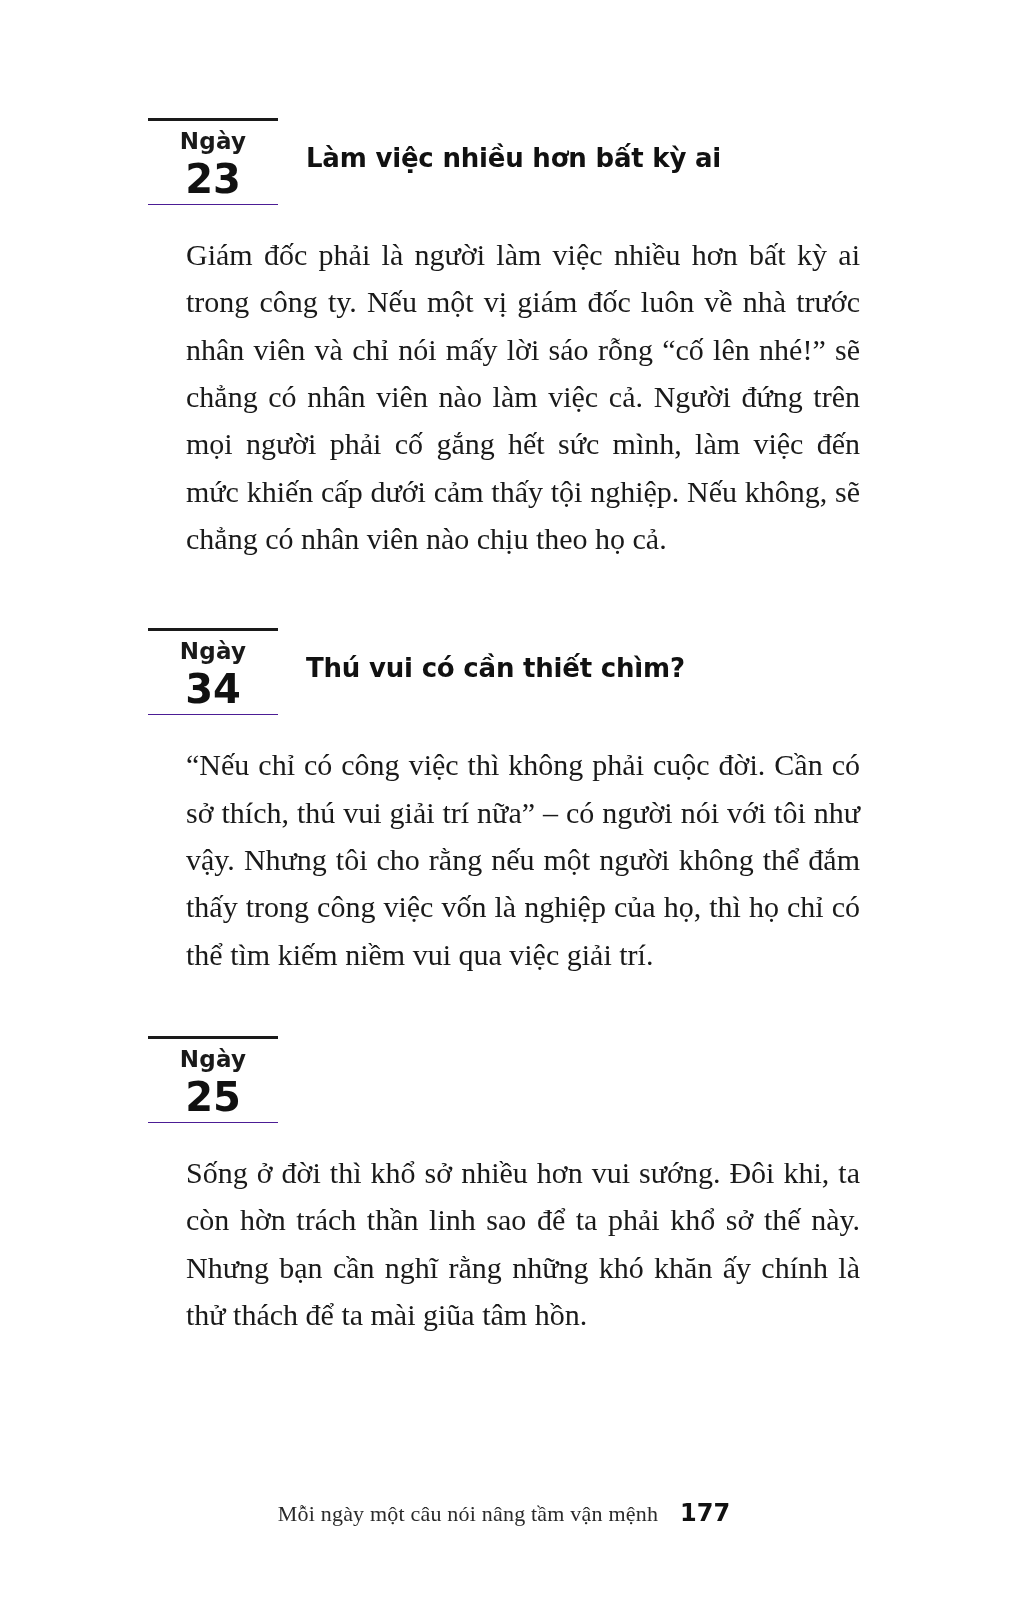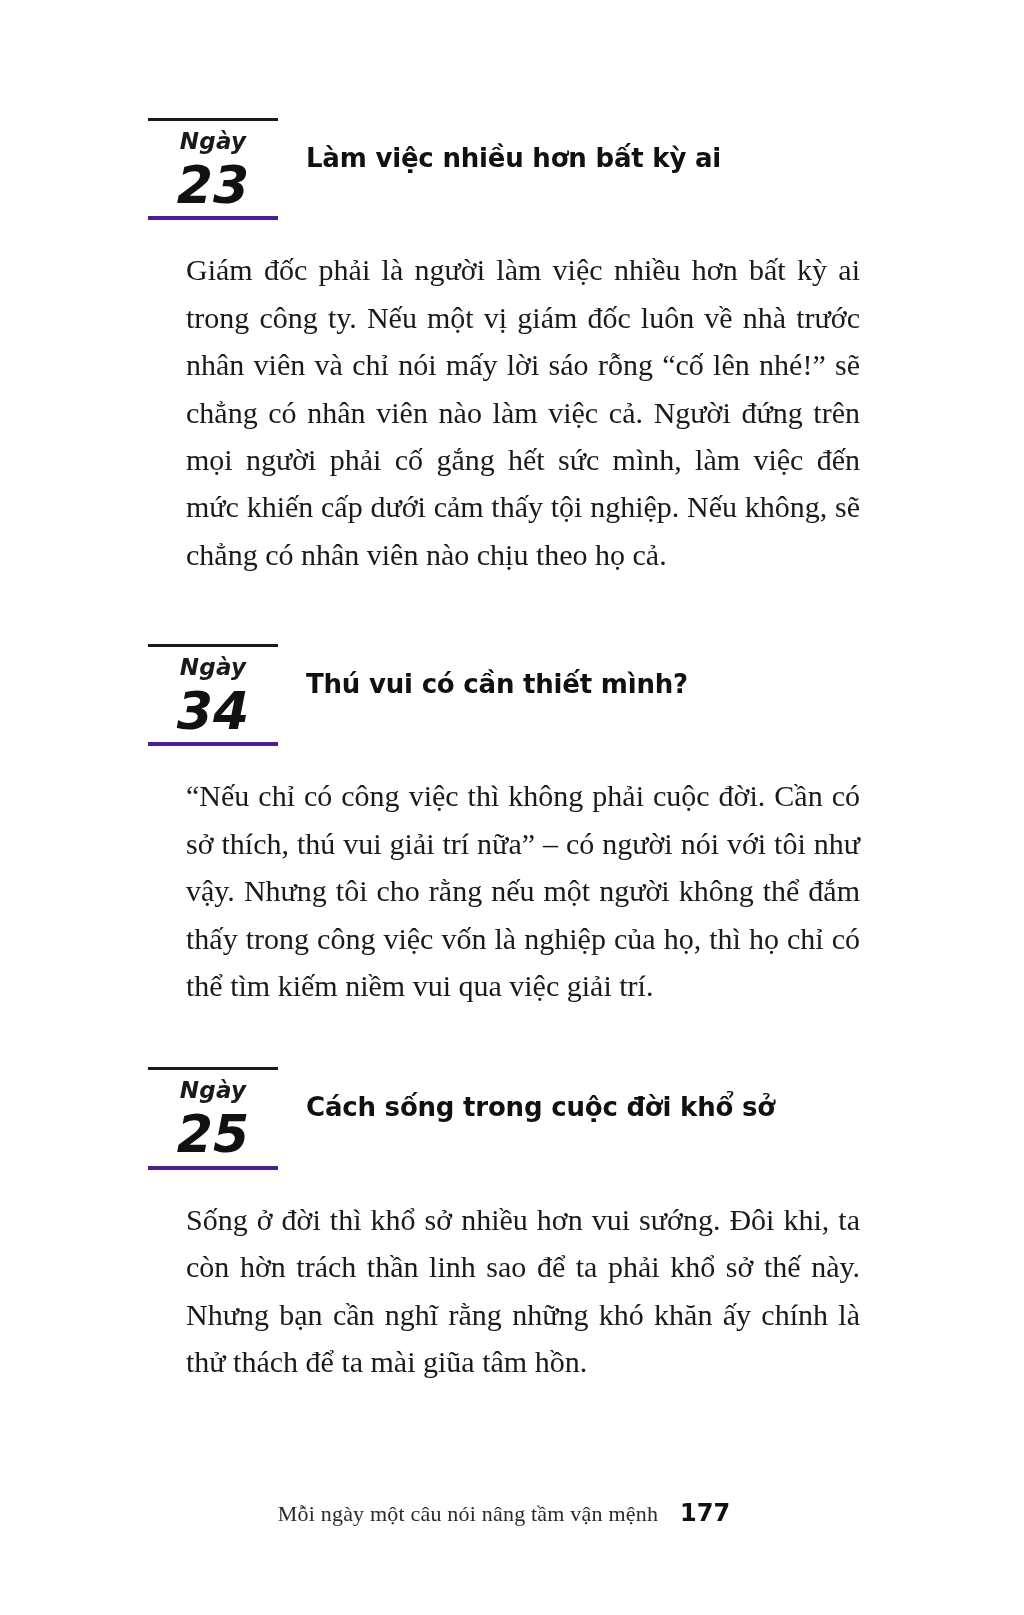--- a/index.html
+++ b/index.html
@@ -29,37 +29,36 @@
     margin-bottom: 0;
   }
   .entry-head {
     display: flex;
     align-items: flex-start;
   }
   .day-box {
     width: 130px;
     flex: 0 0 130px;
     border-top: 3px solid #1a1a1a;
-    border-bottom: 4px solid #4c1d95;
+    border-bottom: 1px solid #4c1d95;
     padding: 6px 0 4px 0;
     text-align: center;
     box-sizing: border-box;
-    font-style: italic;
   }
   .day-label {
     font-family: "DejaVu Sans", sans-serif;
     font-size: 23px;
     font-weight: 700;
     letter-spacing: 0.2px;
     line-height: 1.25;
     color: #1a1a1a;
   }
   .day-number {
     font-family: "DejaVu Sans", sans-serif;
-    font-size: 52px;
+    font-size: 40px;
     font-weight: 700;
     line-height: 1.05;
     color: #111111;
     margin-top: 2px;
   }
   .entry-title {
     font-family: "DejaVu Sans", sans-serif;
     font-size: 26px;
     font-weight: 700;
     color: #111111;
@@ -118,34 +117,33 @@
     </div>
 
     <div class="gap-1"></div>
 
     <div class="entry">
       <div class="entry-head">
         <div class="day-box">
           <div class="day-label">Ngày</div>
           <div class="day-number">34</div>
         </div>
-        <div class="entry-title">Thú vui có cần thiết mình?</div>
+        <div class="entry-title">Thú vui có cần thiết chìm?</div>
       </div>
       <div class="entry-body">“Nếu chỉ có công việc thì không phải cuộc đời. Cần có sở thích, thú vui giải trí nữa” – có người nói với tôi như vậy. Nhưng tôi cho rằng nếu một người không thể đắm thấy trong công việc vốn là nghiệp của họ, thì họ chỉ có thể tìm kiếm niềm vui qua việc giải trí.</div>
     </div>
 
     <div class="gap-2"></div>
 
     <div class="entry">
       <div class="entry-head">
         <div class="day-box">
           <div class="day-label">Ngày</div>
           <div class="day-number">25</div>
         </div>
-        <div class="entry-title">Cách sống trong cuộc đời khổ sở</div>
       </div>
       <div class="entry-body">Sống ở đời thì khổ sở nhiều hơn vui sướng. Đôi khi, ta còn hờn trách thần linh sao để ta phải khổ sở thế này. Nhưng bạn cần nghĩ rằng những khó khăn ấy chính là thử thách để ta mài giũa tâm hồn.</div>
     </div>
 
   </div>
 
   <div class="footer">
     <span class="footer-text">Mỗi ngày một câu nói nâng tầm vận mệnh</span><span class="footer-page">177</span>
   </div>
 </div>

